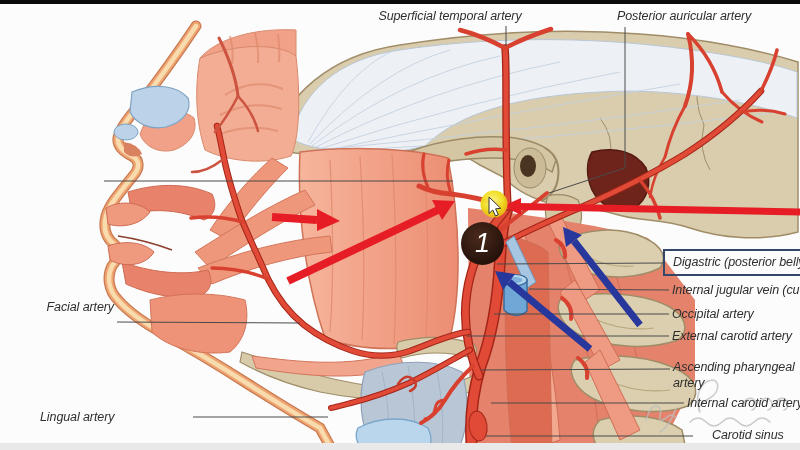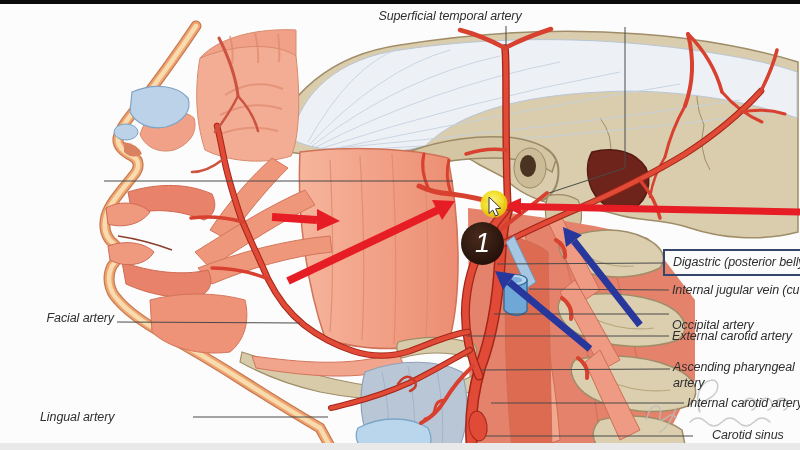--- a/index.html
+++ b/index.html
@@ -5,26 +5,26 @@
   html,body{margin:0;padding:0;background:#e9e9e9;}
   #stage{position:relative;width:800px;height:443px;background:#fcfcfc;overflow:hidden;
          font-family:"Liberation Sans",sans-serif;font-style:italic;}
   #topbar{position:absolute;left:0;top:0;width:800px;height:4px;background:#0b0b0b;}
   svg{position:absolute;left:0;top:0;}
   .lbl{position:absolute;font-size:12.5px;line-height:1.26;color:#2e2e2e;
        letter-spacing:-0.1px;white-space:nowrap;}
   #lbl-sup{left:370px;top:9px;width:160px;text-align:center;}
   #lbl-post{left:617px;top:9px;}
   #lbl-max{left:0;top:174px;width:100px;text-align:right;}
-  #lbl-fac{left:0;top:311px;width:114px;text-align:right;}
+  #lbl-fac{left:0;top:300px;width:114px;text-align:right;}
   #lbl-lin{left:40px;top:410px;width:150px;text-align:left;}
   #box-dig{left:663px;top:249px;width:155px;height:27px;border:2px solid #35466b;
            display:flex;align-items:center;padding-left:8px;box-sizing:border-box;background:transparent;}
   #lbl-jug{left:672px;top:283px;}
-  #lbl-occ{left:672px;top:318px;}
+  #lbl-occ{left:672px;top:307px;}
   #lbl-ext{left:672px;top:329px;}
   #lbl-asc{left:673px;top:360px;width:140px;white-space:normal;}
   #lbl-int{left:687px;top:396px;}
   #lbl-sin{left:712px;top:428px;}
   #badge1{position:absolute;left:461px;top:222px;width:43px;height:43px;border-radius:50%;
           background:radial-gradient(circle at 42% 35%, #4a2a1c, #23110a 75%);
           color:#fff;font-size:27px;display:flex;align-items:center;justify-content:center;}
 </style>
 </head>
 <body>
@@ -279,20 +279,21 @@
     <polygon points="495,271 515,274 503,290" fill="#28379b"></polygon>
   </g>
 
   <circle cx="494" cy="204" r="13.5" fill="url(#gradYellow)" opacity="0.95"></circle>
   <path transform="translate(489,197)" d="M0,0 L0,16.5 L3.8,13 L6.5,19 L9.3,17.7 L6.6,11.8 L11.7,11.3 Z" fill="#ffffff" stroke="#333333" stroke-width="1"></path>
 </svg>
 
 <div id="topbar"></div>
 
 <div class="lbl" id="lbl-sup">Superficial temporal artery</div>
+<div class="lbl" id="lbl-post">Posterior auricular artery</div>
 <div class="lbl" id="lbl-fac">Facial artery</div>
 <div class="lbl" id="lbl-lin">Lingual artery</div>
 <div class="lbl" id="box-dig">
   <span>Digastric (posterior belly)</span>
 </div>
 <div class="lbl" id="lbl-jug">Internal jugular vein (cut)</div>
 <div class="lbl" id="lbl-occ">Occipital artery</div>
 <div class="lbl" id="lbl-ext">External carotid artery</div>
 <div class="lbl" id="lbl-asc">Ascending pharyngeal artery</div>
 <div class="lbl" id="lbl-int">Internal carotid artery</div>

